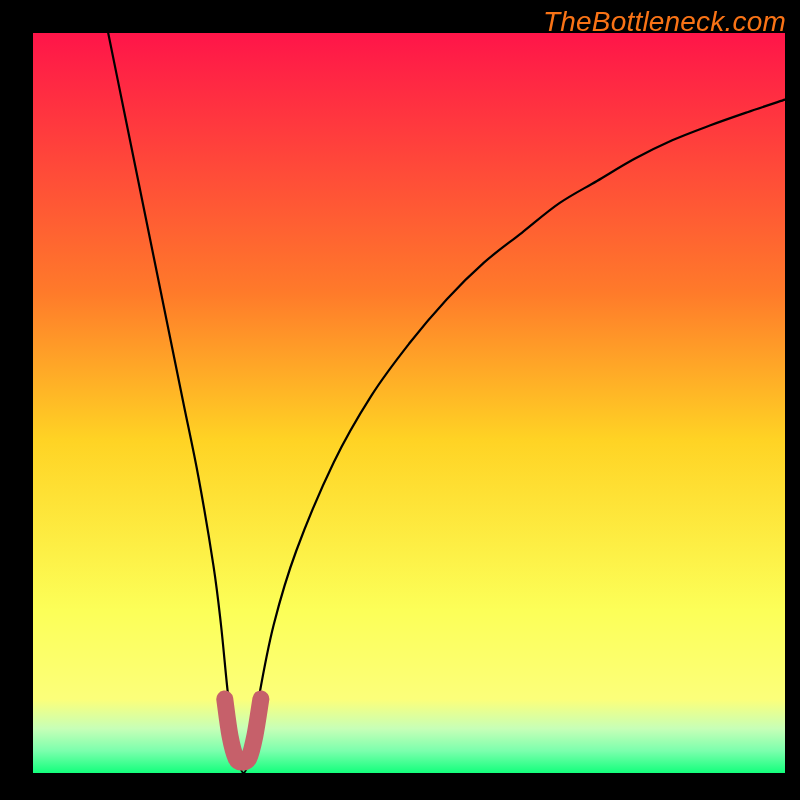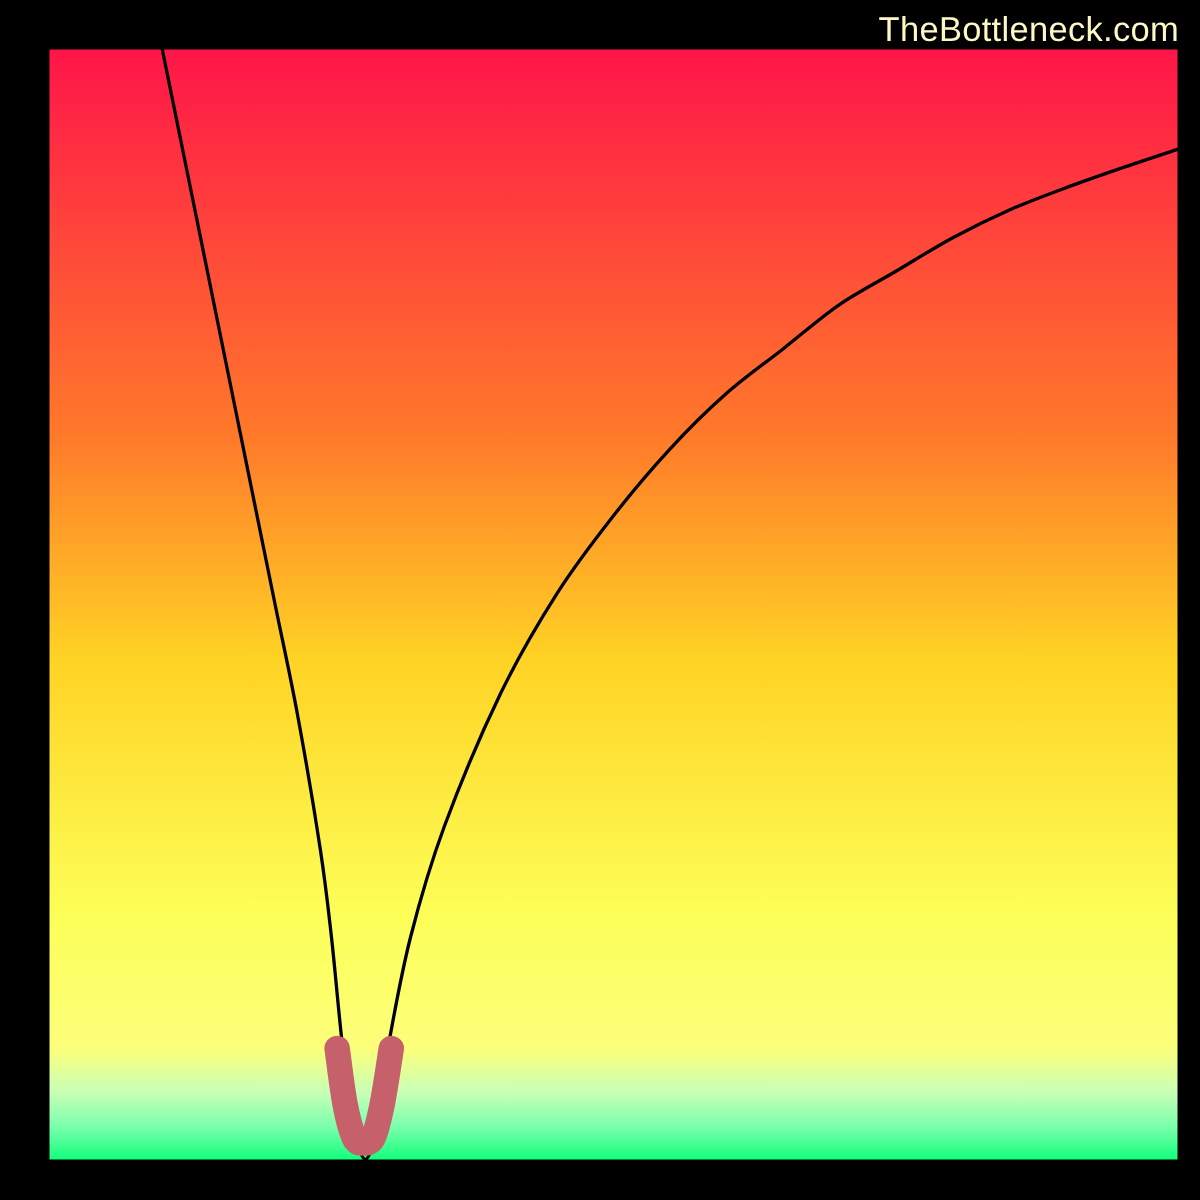--- a/index.html
+++ b/index.html
@@ -14,24 +14,25 @@
   .frame {
     position: absolute;
     left: 0; top: 0;
     width: 800px; height: 800px;
     background: #000;
   }
   .watermark {
     position: absolute;
     top: 6px;
     right: 14px;
-    color: #fef9c3;
-    font-size: 23px;
+    color: #f97316;
+    font-size: 28px;
     letter-spacing: 0.2px;
     font-weight: 400;
+    font-style: italic;
   }
   svg {
     position: absolute;
     left: 0; top: 0;
   }
 </style>
 </head>
 <body>
 
 <div class="frame">

